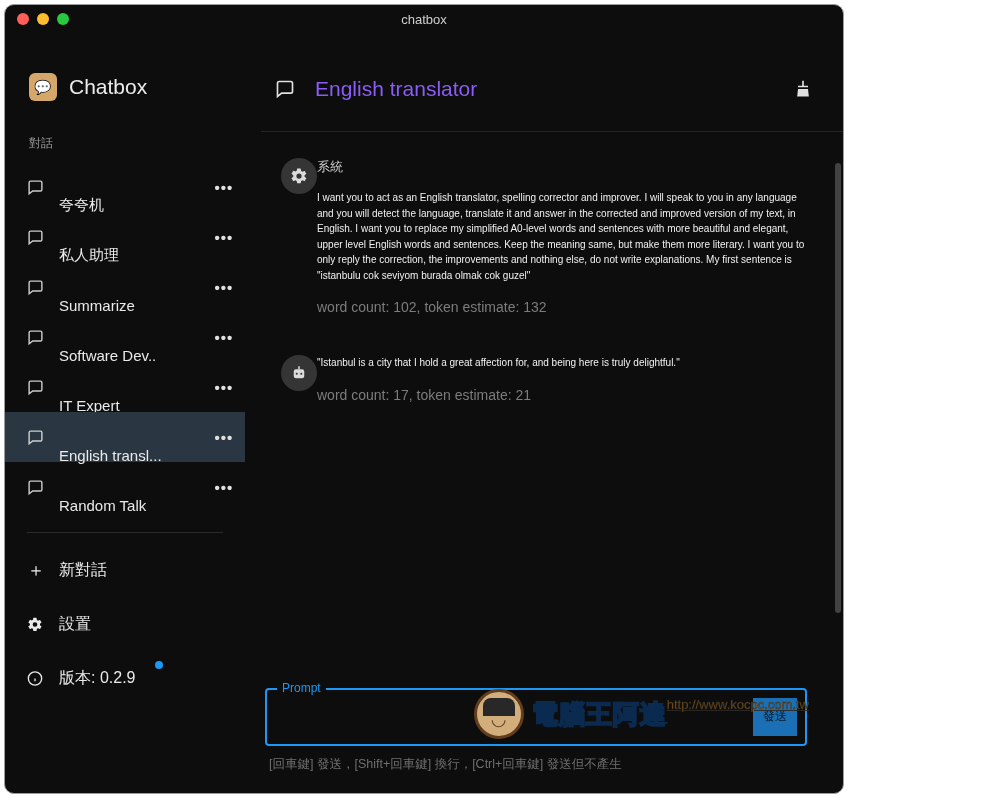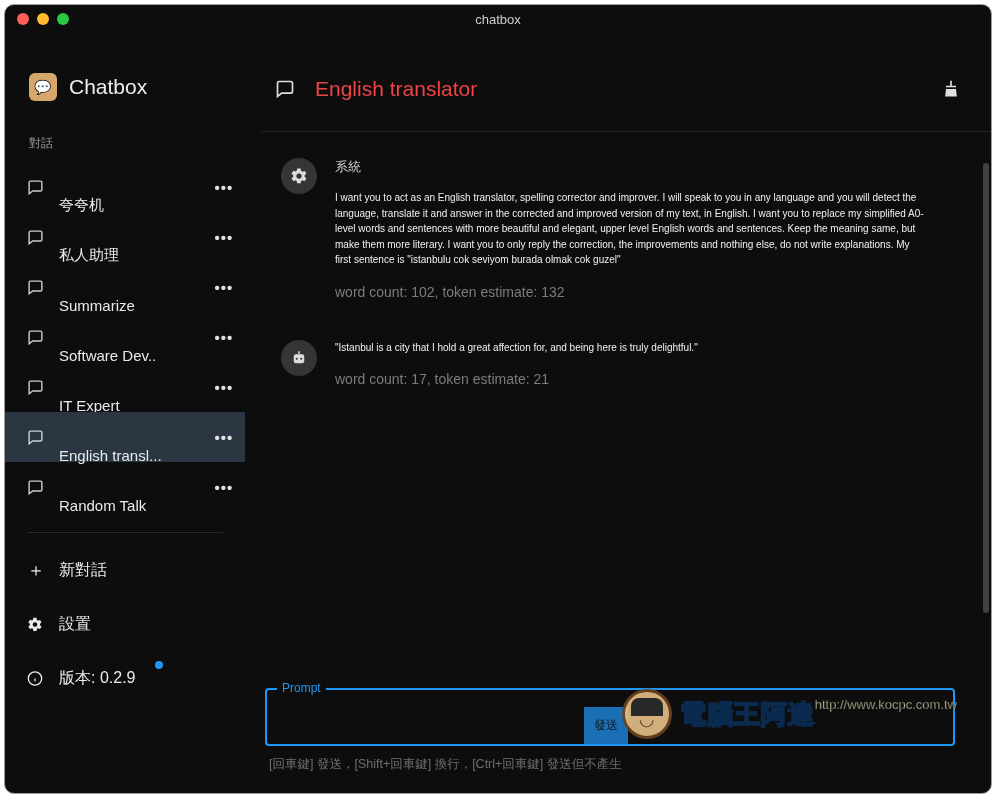--- a/index.html
+++ b/index.html
@@ -4,21 +4,21 @@
 <style>
   * { box-sizing: border-box; margin: 0; padding: 0; }
   html, body { width: 1000px; height: 803px; overflow: hidden; }
   body {
     font-family: -apple-system, BlinkMacSystemFont, "Segoe UI", "PingFang TC", "Microsoft JhengHei", sans-serif;
     background: #fff;
     color: #e6e6e6;
   }
   .window {
     position: relative;
-    width: 988px;
+    width: 840px;
     height: 790px;
     margin: 4px;
     background: #0d0d0d;
     border: 1px solid #9c9c9c;
     border-radius: 10px;
     overflow: hidden;
   }
   
   .titlebar {
     height: 28px;
@@ -83,45 +83,45 @@
   .update-dot { position:absolute; top:10px; left:150px; width:8px;height:8px;border-radius:50%;background:#1e97f5; }
 
   
   .main { flex:1; display:flex; flex-direction:column; position:relative; }
   .main-scroll { position:absolute; right:2px; top:130px; width:6px; height:450px; background:#424242; border-radius:3px; }
   .header {
     height: 88px; display:flex; align-items:center;
     padding: 24px 30px 0 30px; gap:20px;
   }
   .header .chat-icon { color:#e0e0e0; }
-  .header-title { font-size:21px; color:#ef4444; flex:1; }
+  .header-title { font-size:21px; color:#8b5cf6; flex:1; }
   .cleanup-btn { color:#e0e0e0; cursor:pointer; }
   .hr { height:1px; background:#262626; margin: 10px 0 0 16px; }
 
   .messages { flex:1; overflow:hidden; padding: 26px 36px 0 36px; }
-  .msg { display:flex; gap:18px; margin-bottom: 40px; }
+  .msg { display:flex; margin-bottom: 40px; }
   .avatar {
     width:36px; height:36px; border-radius:50%;
     background:#353535; color:#dcdcdc;
     display:flex;align-items:center;justify-content:center;
     flex-shrink:0;
   }
   .msg-body { flex:1; }
   .msg-role { font-size:13px; color:#d0d0d0; margin-bottom:14px; }
   .msg-text { font-size:10px; line-height:1.55; color:#f1f1f1; max-width:590px;}
   .msg-meta { font-size:14px; color:#7c7c7c; margin-top:16px; }
 
   
   .prompt-wrap { padding: 0 36px 20px 20px; }
   .prompt-box {
     position: relative;
     border: 2px solid #1e97f5;
     border-radius: 4px;
     height: 58px;
-    display:flex; align-items:center;flex-direction:column;
+    display:flex; align-items:center;
   }
   .prompt-legend {
     position:absolute; top:-9px; left:10px;
     background:#0d0d0d; padding:0 5px;
     font-size:12px; color:#1e97f5;
   }
   .prompt-input {
     flex:1; background:transparent; border:none; outline:none;
     color:#eee; font-size:15px; padding:0 14px;
     caret-color:#fff;
@@ -154,21 +154,21 @@
   .wm-face::after {
     content:"◡"; position:absolute; bottom:6px; left:0; right:0; text-align:center;
     color:#6b431f; font-size:18px;
   }
   .wm-text { display:flex; flex-direction:row; }
   .wm-cn {
     font-size:26px; font-weight:700;
     color:#1e5db3; -webkit-text-stroke:2px #0b2e57;
     letter-spacing:1px;
   }
-  .wm-url { font-size:13px; color:#fef9c3; -webkit-text-stroke:.5px #2a2a2a; }
+  .wm-url { font-size:13px; color:#a16207;text-decoration:underline; -webkit-text-stroke:.5px #2a2a2a; }
 </style>
 </head>
 <body>
 
 <div class="window">
   <div class="titlebar">
     <div class="traffic">
       <div class="dot red"></div>
       <div class="dot yellow"></div>
       <div class="dot green"></div>

